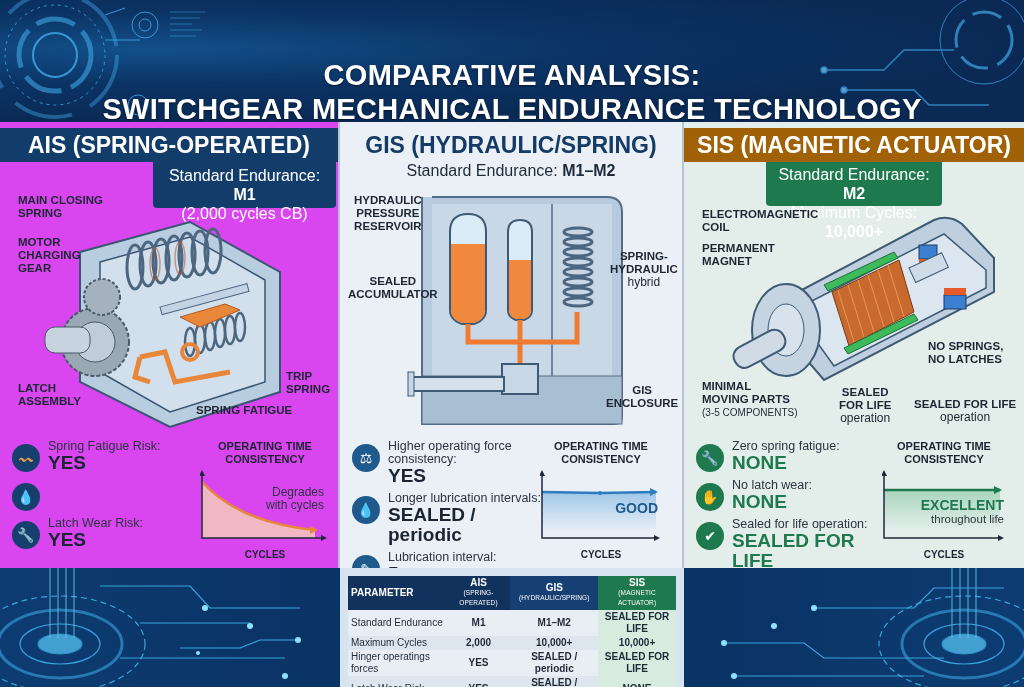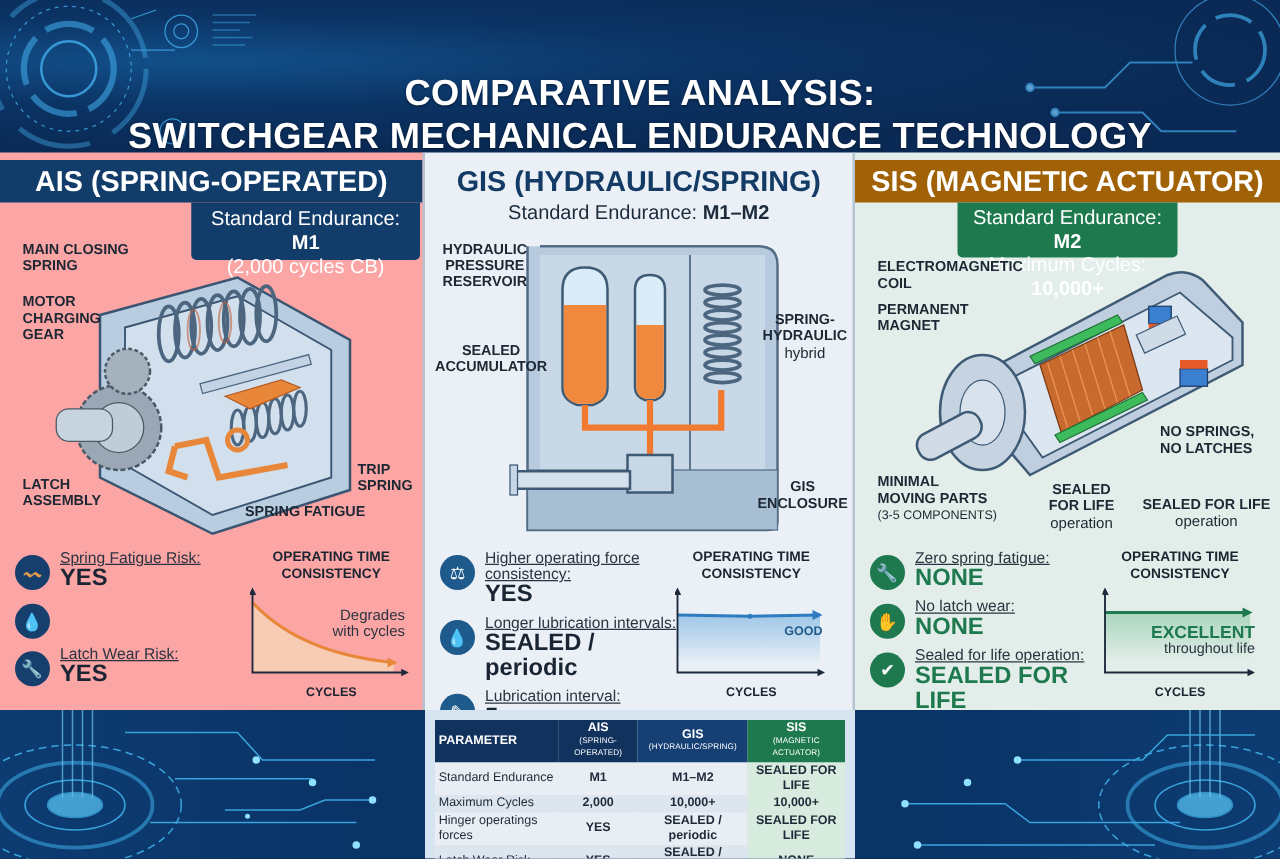--- a/index.html
+++ b/index.html
@@ -18,21 +18,21 @@
   .header .deco.right { right: 0; }
   .title-wrap { position: absolute; left: 0; right: 0; top: 14px; text-align: center; color: #fff; margin-top: 44px; }
   .title-1, .title-2 {
     font-family: "Liberation Sans", sans-serif; font-weight: 700; letter-spacing: 0.3px;
     font-size: 29px; line-height: 34px; text-shadow: 0 1px 2px rgba(0,0,0,0.5);
   }
   .subtitle { font-size: 19px; line-height: 28px; color: #e6eef8; margin-top: 2px; }
 
   
   .panel { position: absolute; top: 122px; height: 446px; overflow: hidden; }
-  .panel.ais { left: 0; width: 340px; background: #fca5a5; border-right: 2px solid #b6c3d2; }
+  .panel.ais { left: 0; width: 340px; background: #d946ef; border-right: 2px solid #b6c3d2; }
   .panel.gis { left: 340px; width: 344px; background: #eaf0f6; border-right: 2px solid #b6c3d2; }
   .panel.sis { left: 684px; width: 340px; background: #e3eeea; }
 
   .panel-head {
     position: absolute; top: 6px; left: 0; right: 0; height: 34px;
     color: #fff; font-weight: 700; font-size: 23px; text-align: center; line-height: 34px;
   }
   .ais .panel-head { background: #123d6b; }
   .gis .panel-head { background: transparent; color: #143a66; }
   .sis .panel-head { background: #a16207; }
@@ -59,21 +59,21 @@
   
   .features { position: absolute; left: 12px; top: 318px; width: 185px; }
   .feat { display: flex; align-items: flex-start; margin-bottom: 6px; }
   .feat .ico {
     width: 28px; height: 28px; border-radius: 50%; flex: 0 0 28px; margin-right: 8px; margin-top: 4px;
     display: flex; align-items: center; justify-content: center; color: #fff; font-size: 14px;
   }
   .ais .feat .ico { background: #163f6e; color: #e39a4a; }
   .gis .feat .ico { background: #1f5a8c; }
   .sis .feat .ico { background: #1e7a4e; }
-  .feat .lbl { font-size: 12.5px; line-height: 13px; color: #2b3440; text-decoration: underline; }
+  .feat .lbl { font-size: 12.5px; line-height: 13px; color: #2b3440; }
   .feat .val { font-weight: 700; font-size: 19px; line-height: 20px; color: #1a2533; }
   .feat .note { font-size: 11.5px; color: #2b3440; line-height: 12px; }
   .sis .feat .val { color: #1e7a4e; }
 
   .mini-chart { position: absolute; top: 318px; width: 130px; height: 120px; }
   .mini-chart .ct { font-weight: 700; font-size: 11px; line-height: 13px; text-align: center; color: #1b2430; }
   .mini-chart svg { position: absolute; left: 0; top: 28px; }
   .mini-chart .xl { position: absolute; bottom: 0; width: 100%; text-align: center; font-weight: 700; font-size: 10px; color: #1b2430; }
 
   
@@ -317,21 +317,21 @@
             <stop offset="1" stop-color="#eaf0f6"></stop>
           </linearGradient>
         </defs>
       <rect x="2" y="24" width="114" height="40" fill="url(#gb)"></rect>
       <path d="M2 24 L60 25 L116 24" fill="none" stroke="#2f7bc0" stroke-width="2.5"></path>
       <circle cx="60" cy="25" r="2" fill="#2f7bc0"></circle>
       <path d="M110 20 L118 24 L110 28 Z" fill="#2f7bc0"></path>
       <path d="M2 4 L2 70 L118 70" fill="none" stroke="#1c2a3c" stroke-width="1.5"></path>
       <path d="M-1 8 L2 2 L5 8 Z M114 67 L120 70 L114 73 Z" fill="#1c2a3c"></path>
     </svg>
-    <div style="position:absolute;right:4px;top:60px;font-weight:700;font-size:10px;color:#1f5a8c">GOOD</div>
+    <div style="position:absolute;right:4px;top:60px;font-weight:700;font-size:14px;color:#1f5a8c">GOOD</div>
     <div class="xl">CYCLES</div>
   </div>
 </div>
 
 <div class="panel sis">
   <div class="panel-head">SIS (MAGNETIC ACTUATOR)</div>
   <div class="spec-box std">
     <span>Standard Endurance: </span><b>M2</b><br>
     <span>Maximum Cycles: </span><b>10,000+</b>
   </div>

